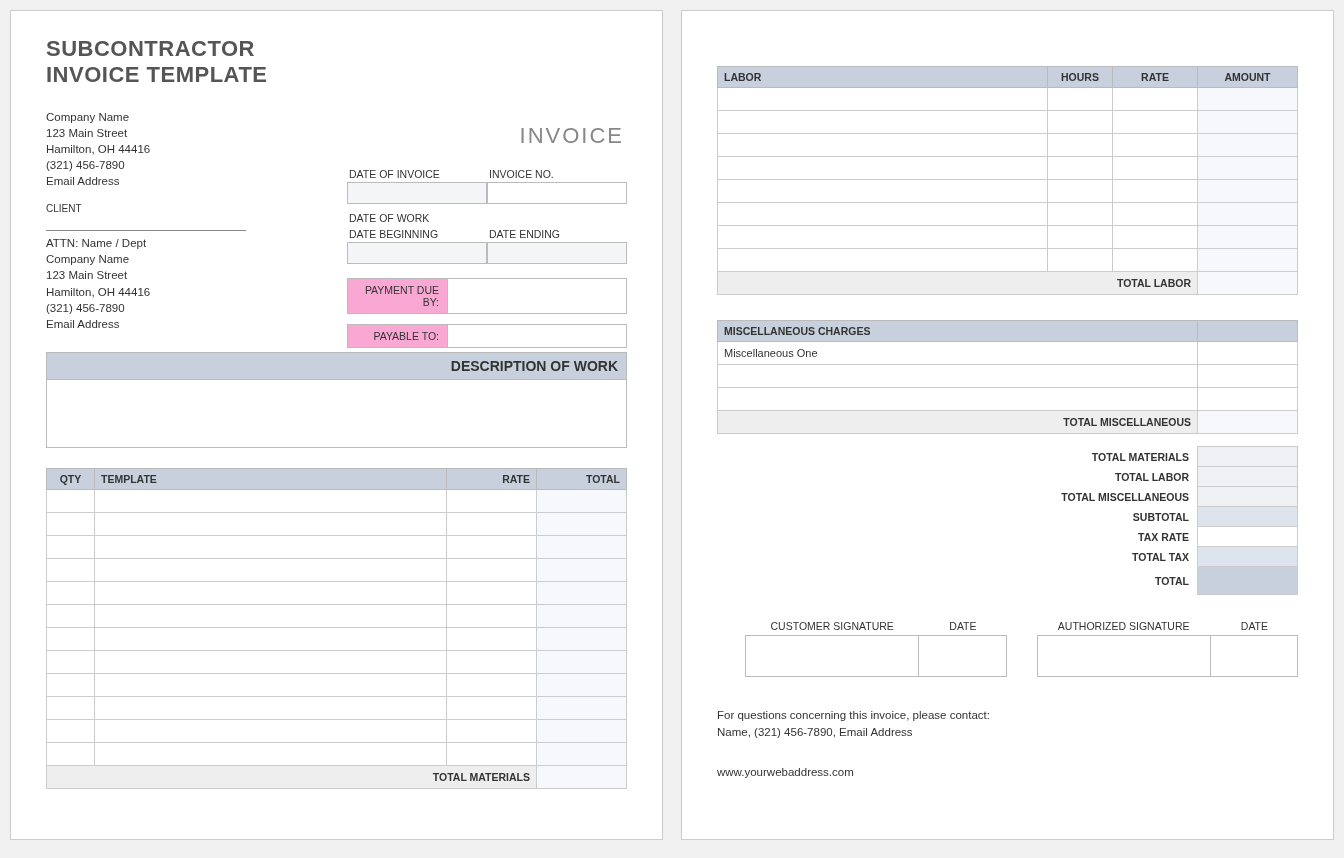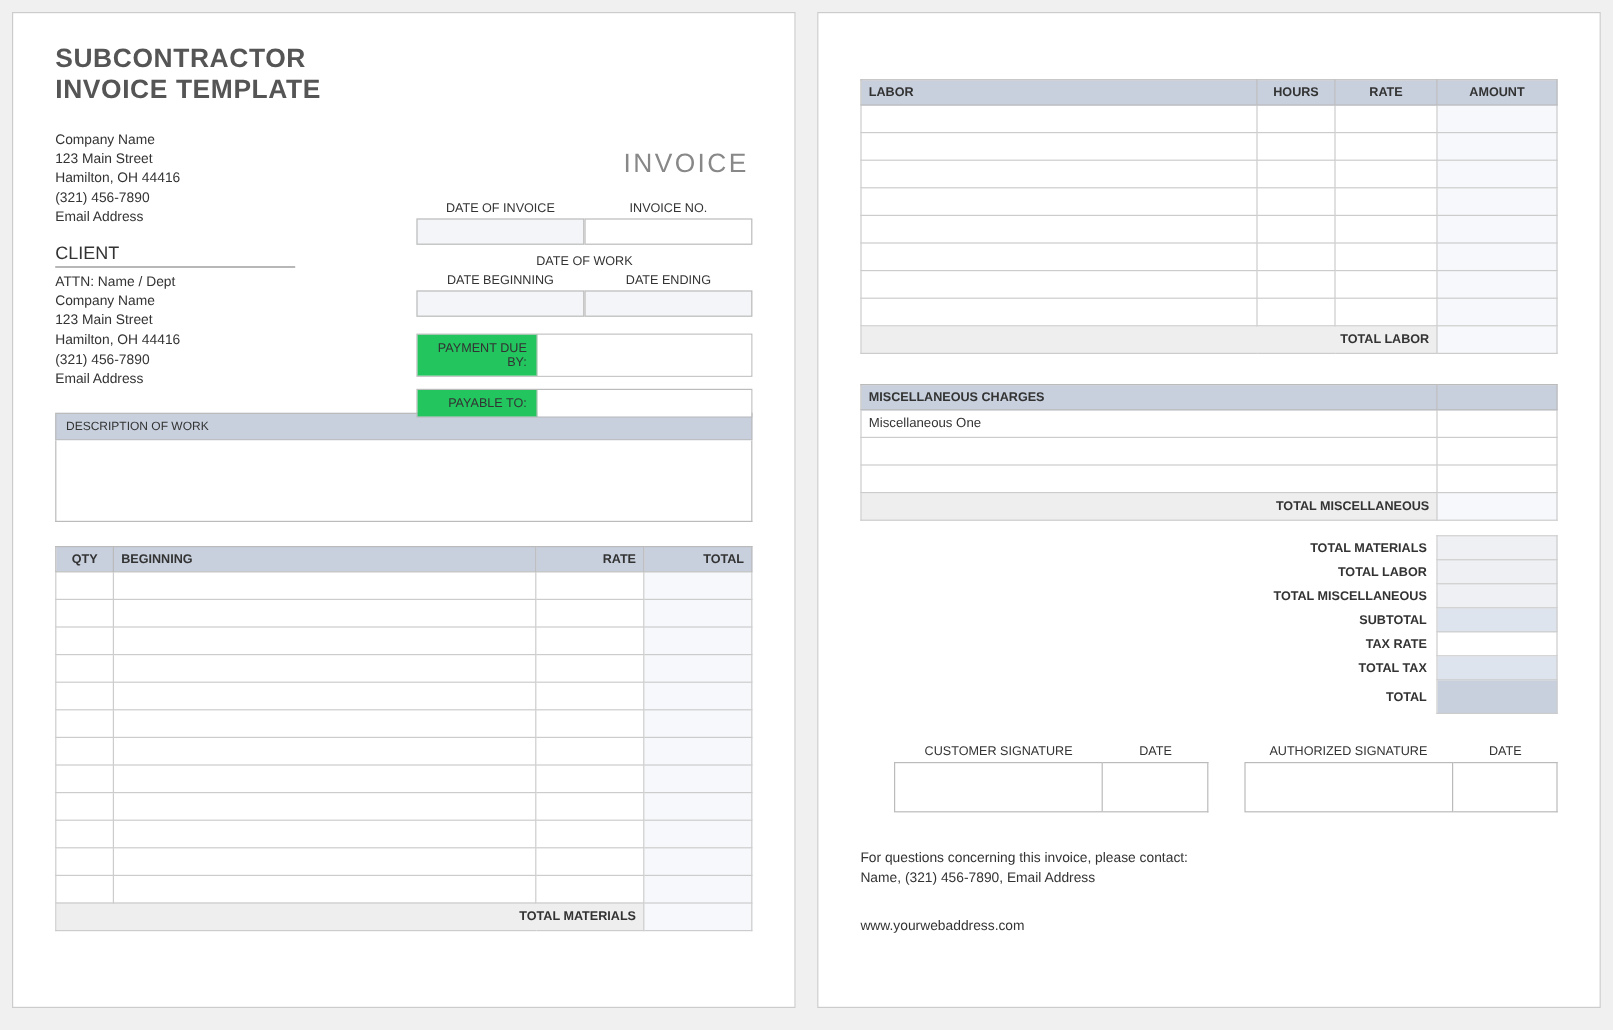--- a/index.html
+++ b/index.html
@@ -43,62 +43,63 @@
     color: #888;
     letter-spacing: 2px;
   }
   .company-block {
     margin-top: 20px;
     font-size: 11.5px;
     line-height: 1.4;
   }
   .client-header {
     margin-top: 14px;
-    font-size: 15px;
+    font-size: 10px;
     border-bottom: 1px solid #888;
-    padding-bottom: 2px;
+    padding-bottom: 16px;
     width: 200px;
   }
   .meta-area {
     position: absolute;
     top: 155px;
     right: 35px;
     width: 280px;
     font-size: 10.5px;
   }
   .meta-row { display: flex; }
-  .meta-label { text-align: center; padding: 2px; }
+  .meta-label { text-align: left; padding: 2px; }
   .meta-cell {
     border: 1px solid #bbb;
     height: 22px;
     background: #f4f5f8;
   }
   .meta-cell.white { background: #fff; }
   .half { width: 50%; }
   .full { width: 100%; }
   .inline-box {
     display: flex;
     border: 1px solid #bbb;
     margin-top: 10px;
   }
   .inline-box .lbl {
-    background: #22c55e;
+    background: #f9a8d4;
     width: 100px;
     padding: 5px 8px;
     font-size: 10.5px;
     text-align: right;
     border-right: 1px solid #bbb;
   }
   .inline-box .val { flex: 1; background: #fff; }
   .section-hdr {
     background: #c8d0de;
     padding: 5px 8px;
-    font-weight: normal;
-    font-size: 10px;
+    font-weight: bold;
+    font-size: 14px;
     border: 1px solid #bbb;
+    text-align: right;
   }
   .big-box {
     border: 1px solid #bbb;
     border-top: none;
     height: 68px;
     background: #fff;
   }
   table {
     border-collapse: collapse;
     width: 100%;
@@ -197,21 +198,21 @@
 
   <div style="margin-top:20px">
     <div class="section-hdr">DESCRIPTION OF WORK</div>
     <div class="big-box"></div>
   </div>
 
   <table style="margin-top:20px">
     <thead>
       <tr>
         <th class="th-center" style="width:48px">QTY</th>
-        <th class="th-left">BEGINNING</th>
+        <th class="th-left">TEMPLATE</th>
         <th class="th-right" style="width:90px">RATE</th>
         <th class="th-right" style="width:90px">TOTAL</th>
       </tr>
     </thead>
     <tbody>
       <tr>
           <td></td>
           <td></td>
           <td></td>
           <td class="alt"></td>

